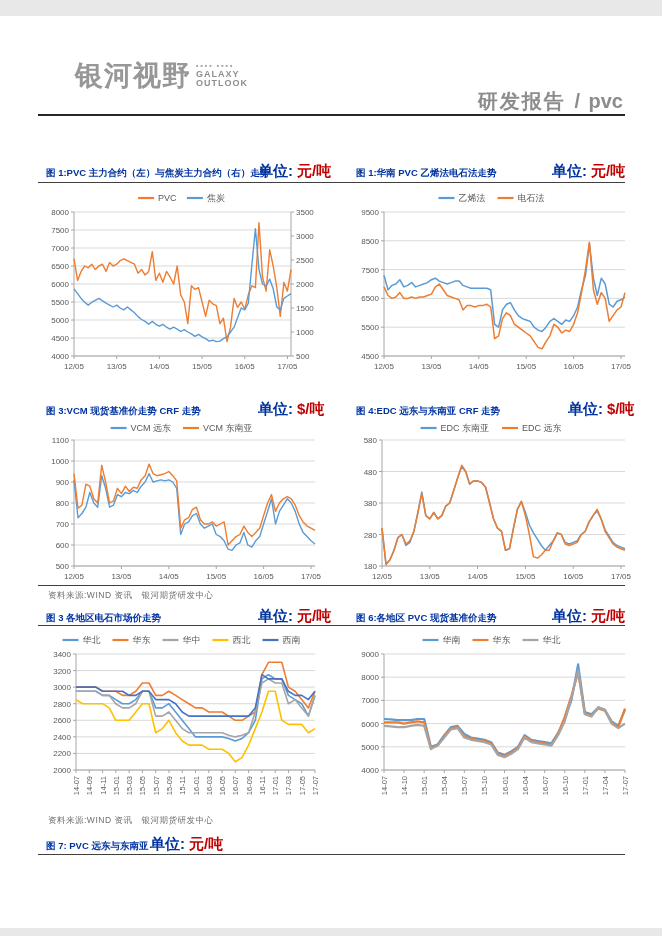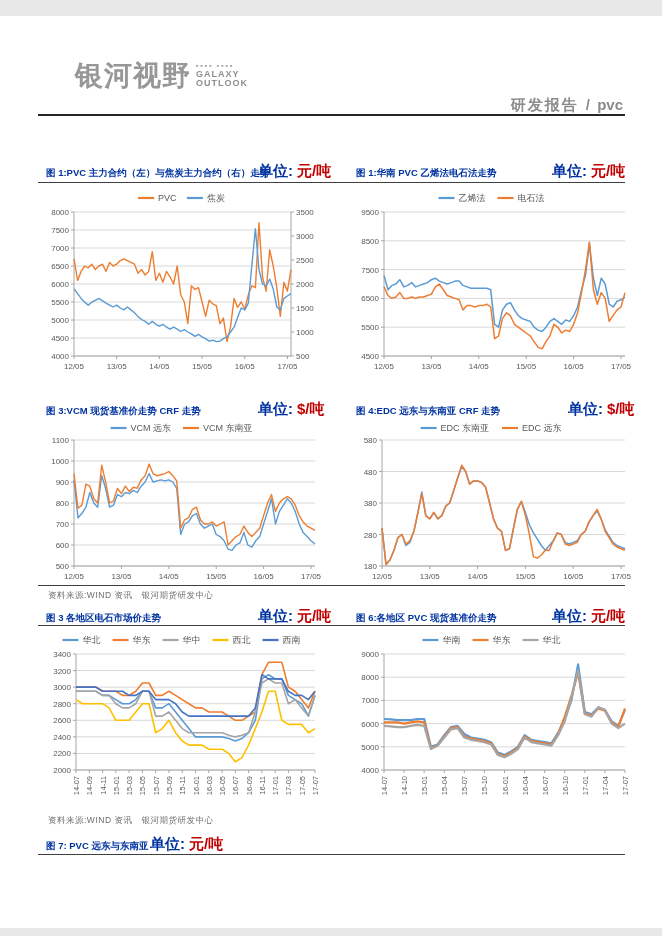--- a/index.html
+++ b/index.html
@@ -4,21 +4,21 @@
 <style>
   html,body{margin:0;padding:0;background:#e8e8e8;}
   .page{position:relative;width:662px;height:912px;background:#ffffff;margin:16px auto;
         font-family:"Liberation Sans","DejaVu Sans",sans-serif;overflow:hidden;}
   
   .logo{position:absolute;left:75px;top:46px;display:flex;align-items:flex-start;}
   .logo-cn{font-size:28px;font-weight:bold;color:#979797;letter-spacing:1px;line-height:1;}
   .logo-en{margin-left:5px;margin-top:2px;display:flex;flex-direction:column;line-height:1;}
   .logo-dots{font-size:4px;color:#a8a8a8;letter-spacing:2px;margin-bottom:2px;}
   .logo-en span.en{font-size:9px;font-weight:bold;color:#8f8f8f;letter-spacing:1px;}
-  .hdr-right{position:absolute;right:39px;top:80px;font-size:15px;color:#8c8c8c;}
+  .hdr-right{position:absolute;right:39px;top:72px;font-size:20px;color:#8c8c8c;}
   .hdr-right .rt{font-weight:600;letter-spacing:2px;}
   .hdr-right .sl{font-weight:bold;margin:0 3px;}
   .hdr-right .pd{font-weight:bold;}
   .rule{position:absolute;left:38px;right:37px;background:#262626;}
   .rule1{top:98px;height:2px;}
   .rule-thin{height:1px;background:#404040;}
   
   .ftrow{position:absolute;left:46px;right:37px;height:14px;}
   .fthalf{position:absolute;top:0;width:287px;height:14px;}
   .fthalf.r{left:310px;}

